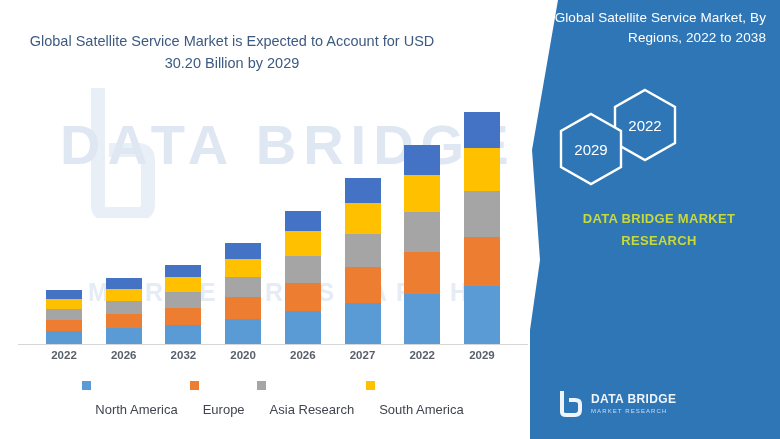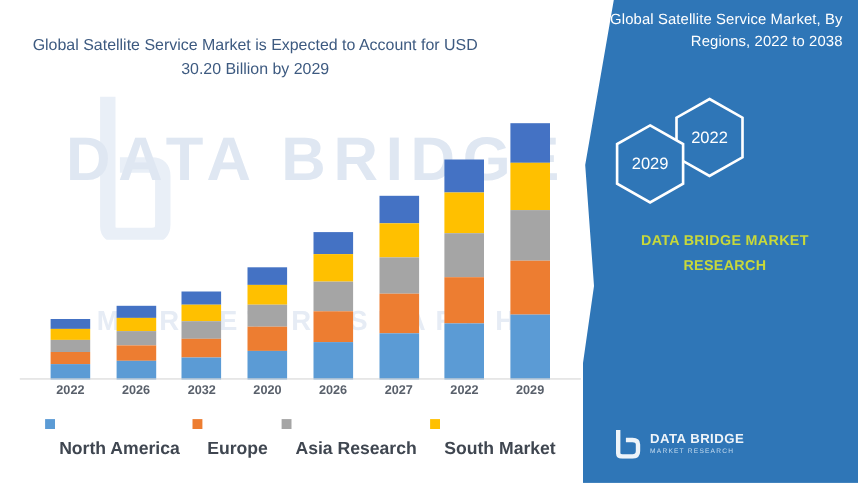--- a/index.html
+++ b/index.html
@@ -158,21 +158,21 @@
   
   .legend {
     position:absolute;
     left:18px; top:375px; width:510px; height:20px;
     display:flex; align-items:center; justify-content:center;
     gap:12px;
     z-index:2;
   }
   .legend-item { display:flex; align-items:center; gap:4px; }
   .legend-swatch { width:9px; height:9px; display:inline-block; }
-  .legend-label { color:#3f4650; font-size:16px; font-weight:700; white-space:nowrap;margin-top:48px; }
+  .legend-label { color:#3f4650; font-size:13px; font-weight:400; white-space:nowrap;margin-top:48px; }
 
   
   .footer {
     position:absolute; left:0; bottom:0;
     width:545px; height:36px;
     z-index:4;
     background:#ffffff;
   }
   .footer-sep {
     position:absolute; top:0; left:12px; right:10px;
@@ -303,21 +303,21 @@
         <div class="legend-item">
           <span class="legend-swatch" style="background: rgb(237, 125, 49);"></span>
           <span class="legend-label">Europe</span>
         </div>
         <div class="legend-item">
           <span class="legend-swatch" style="background: rgb(165, 165, 165);"></span>
           <span class="legend-label">Asia Research</span>
         </div>
         <div class="legend-item">
           <span class="legend-swatch" style="background: rgb(255, 192, 0);"></span>
-          <span class="legend-label">South Market</span>
+          <span class="legend-label">South America</span>
         </div>
       </div>
 
   </div>
 
   <div class="right-panel">
 
     <div class="right-panel-title">Global Satellite Service Market, By Regions, 2022 to 2038</div>
 
     <div class="hex-wrap">

